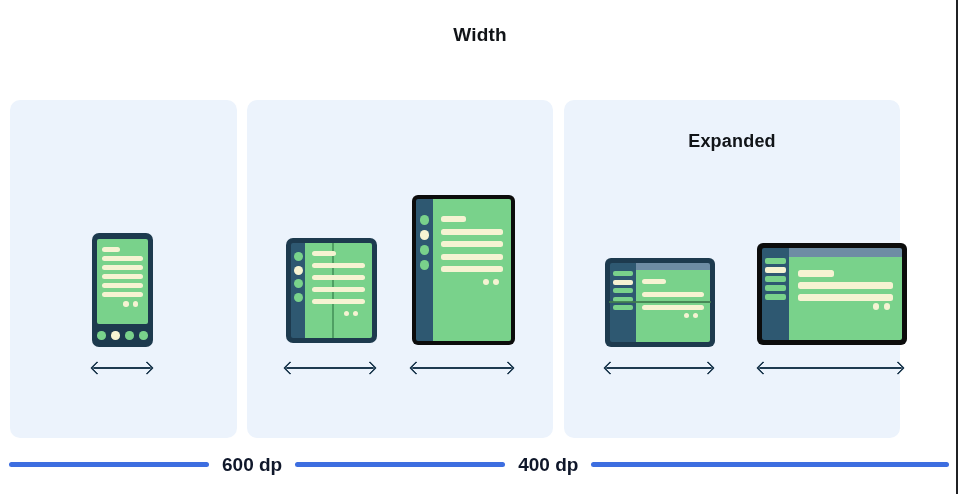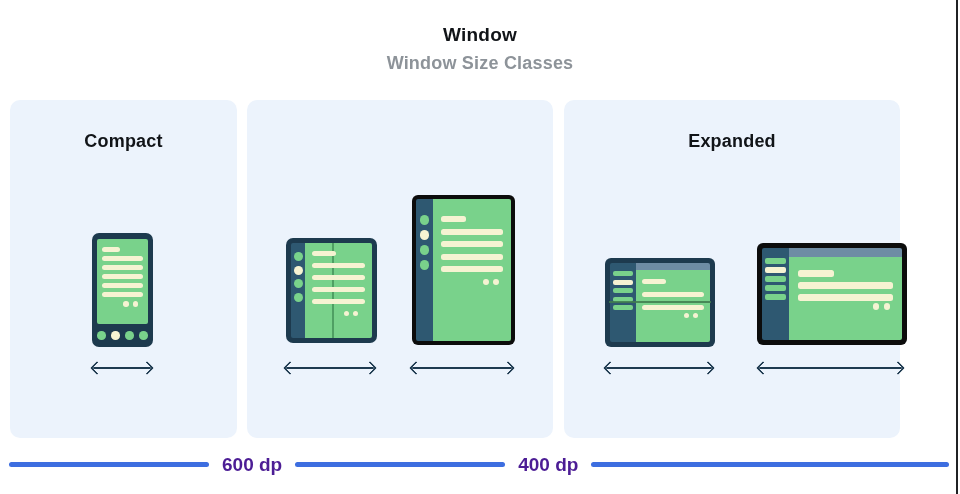--- a/index.html
+++ b/index.html
@@ -102,35 +102,33 @@
   .a-foldp { left:34px;  width:98px; }
   .a-tabp  { left:160px; width:110px; }
   .a-foldl { left:37px;  width:116px; }
   .a-desk  { left:190px; width:153px; }
 
   
   .ruler { position:absolute; left:9px; top:452px; width:940px; height:24px;
            display:flex; align-items:center; gap:13px; }
   .seg { height:5px; background:#3d6ee0; border-radius:3px; flex:none; }
   .seg1 { width:200px; } .seg2 { width:210px; } .seg3 { flex:1; }
-  .bp { color:#4c1d95; font-weight:800; font-size:19px; line-height:1; flex:none; }
+  .bp { color:#0f172a; font-weight:800; font-size:19px; line-height:1; flex:none; }
 
   
   .edge { position:absolute; left:956px; top:0; width:2px; height:494px; background:#202124; }
 </style>
 </head>
 <body>
 
 <div class="hdr">
-  <div class="title">Window</div>
-  <div class="subtitle">Window Size Classes</div>
+  <div class="title">Width</div>
 </div>
 
 <section class="panel compact">
-  <h2>Compact</h2>
 
   <div class="device phone">
     <div class="screen">
       <div class="ln short"></div>
       <div class="ln"></div>
       <div class="ln"></div>
       <div class="ln"></div>
       <div class="ln"></div>
       <div class="ln"></div>
       <div class="dots">

